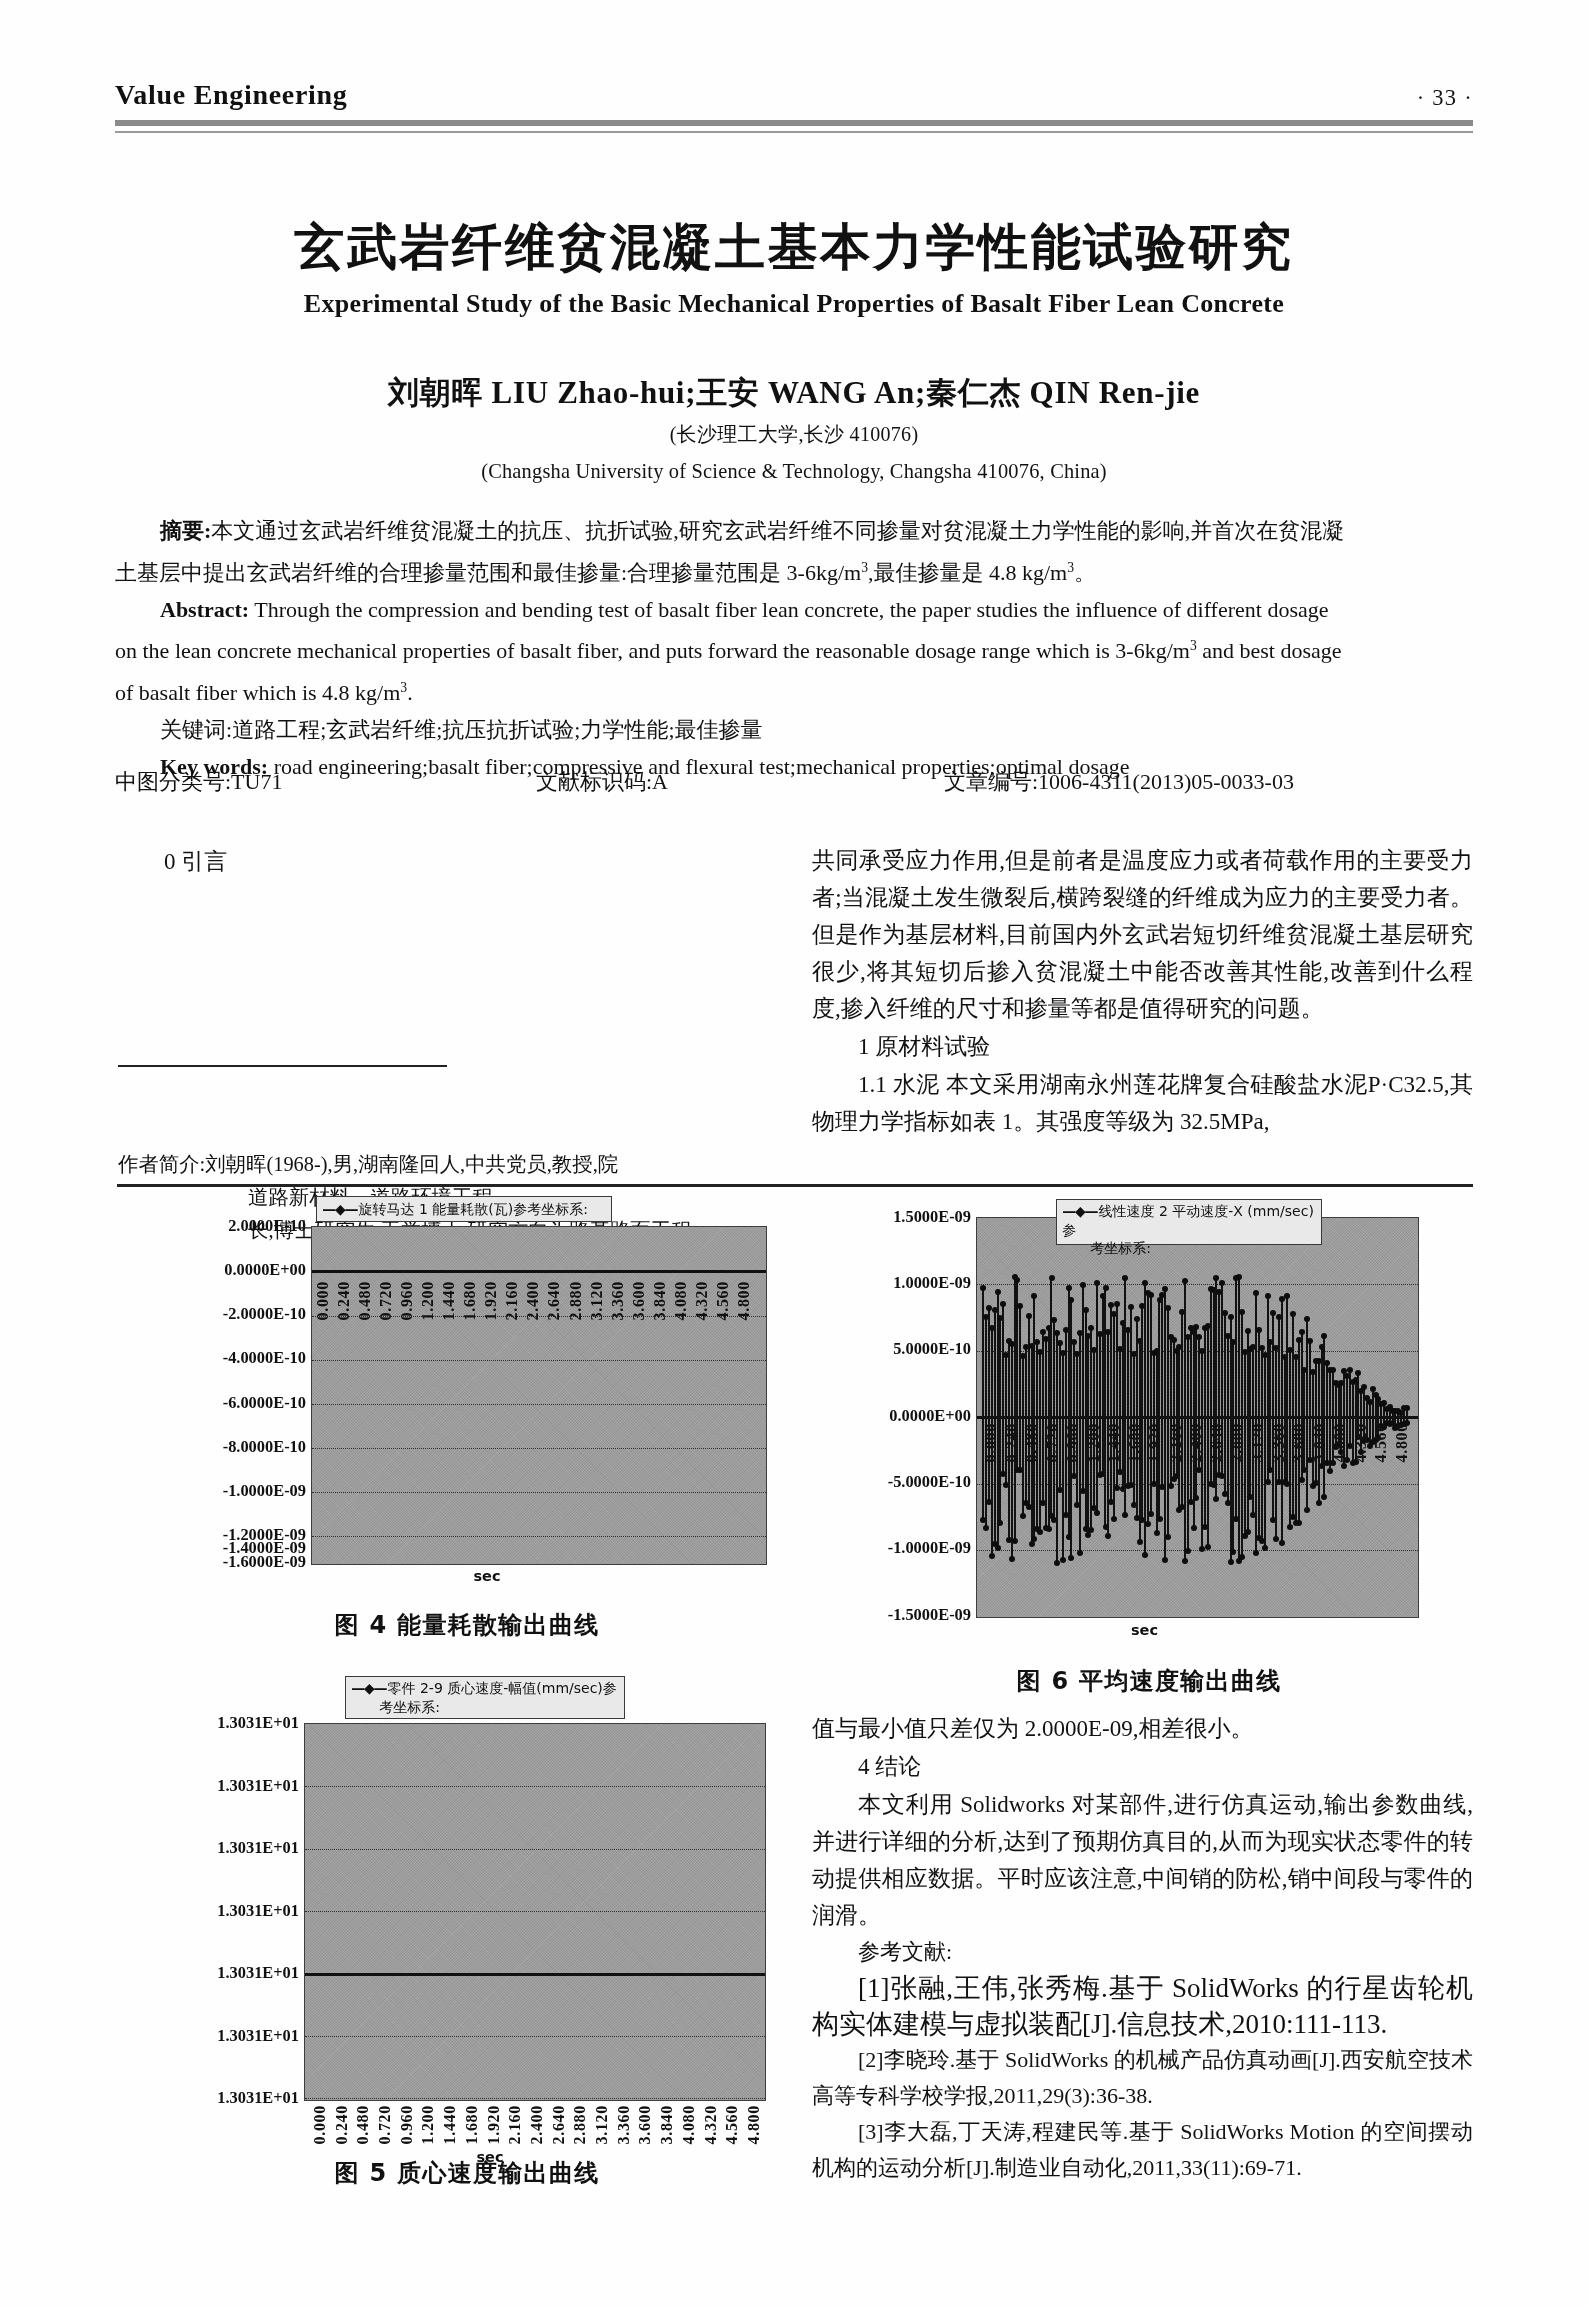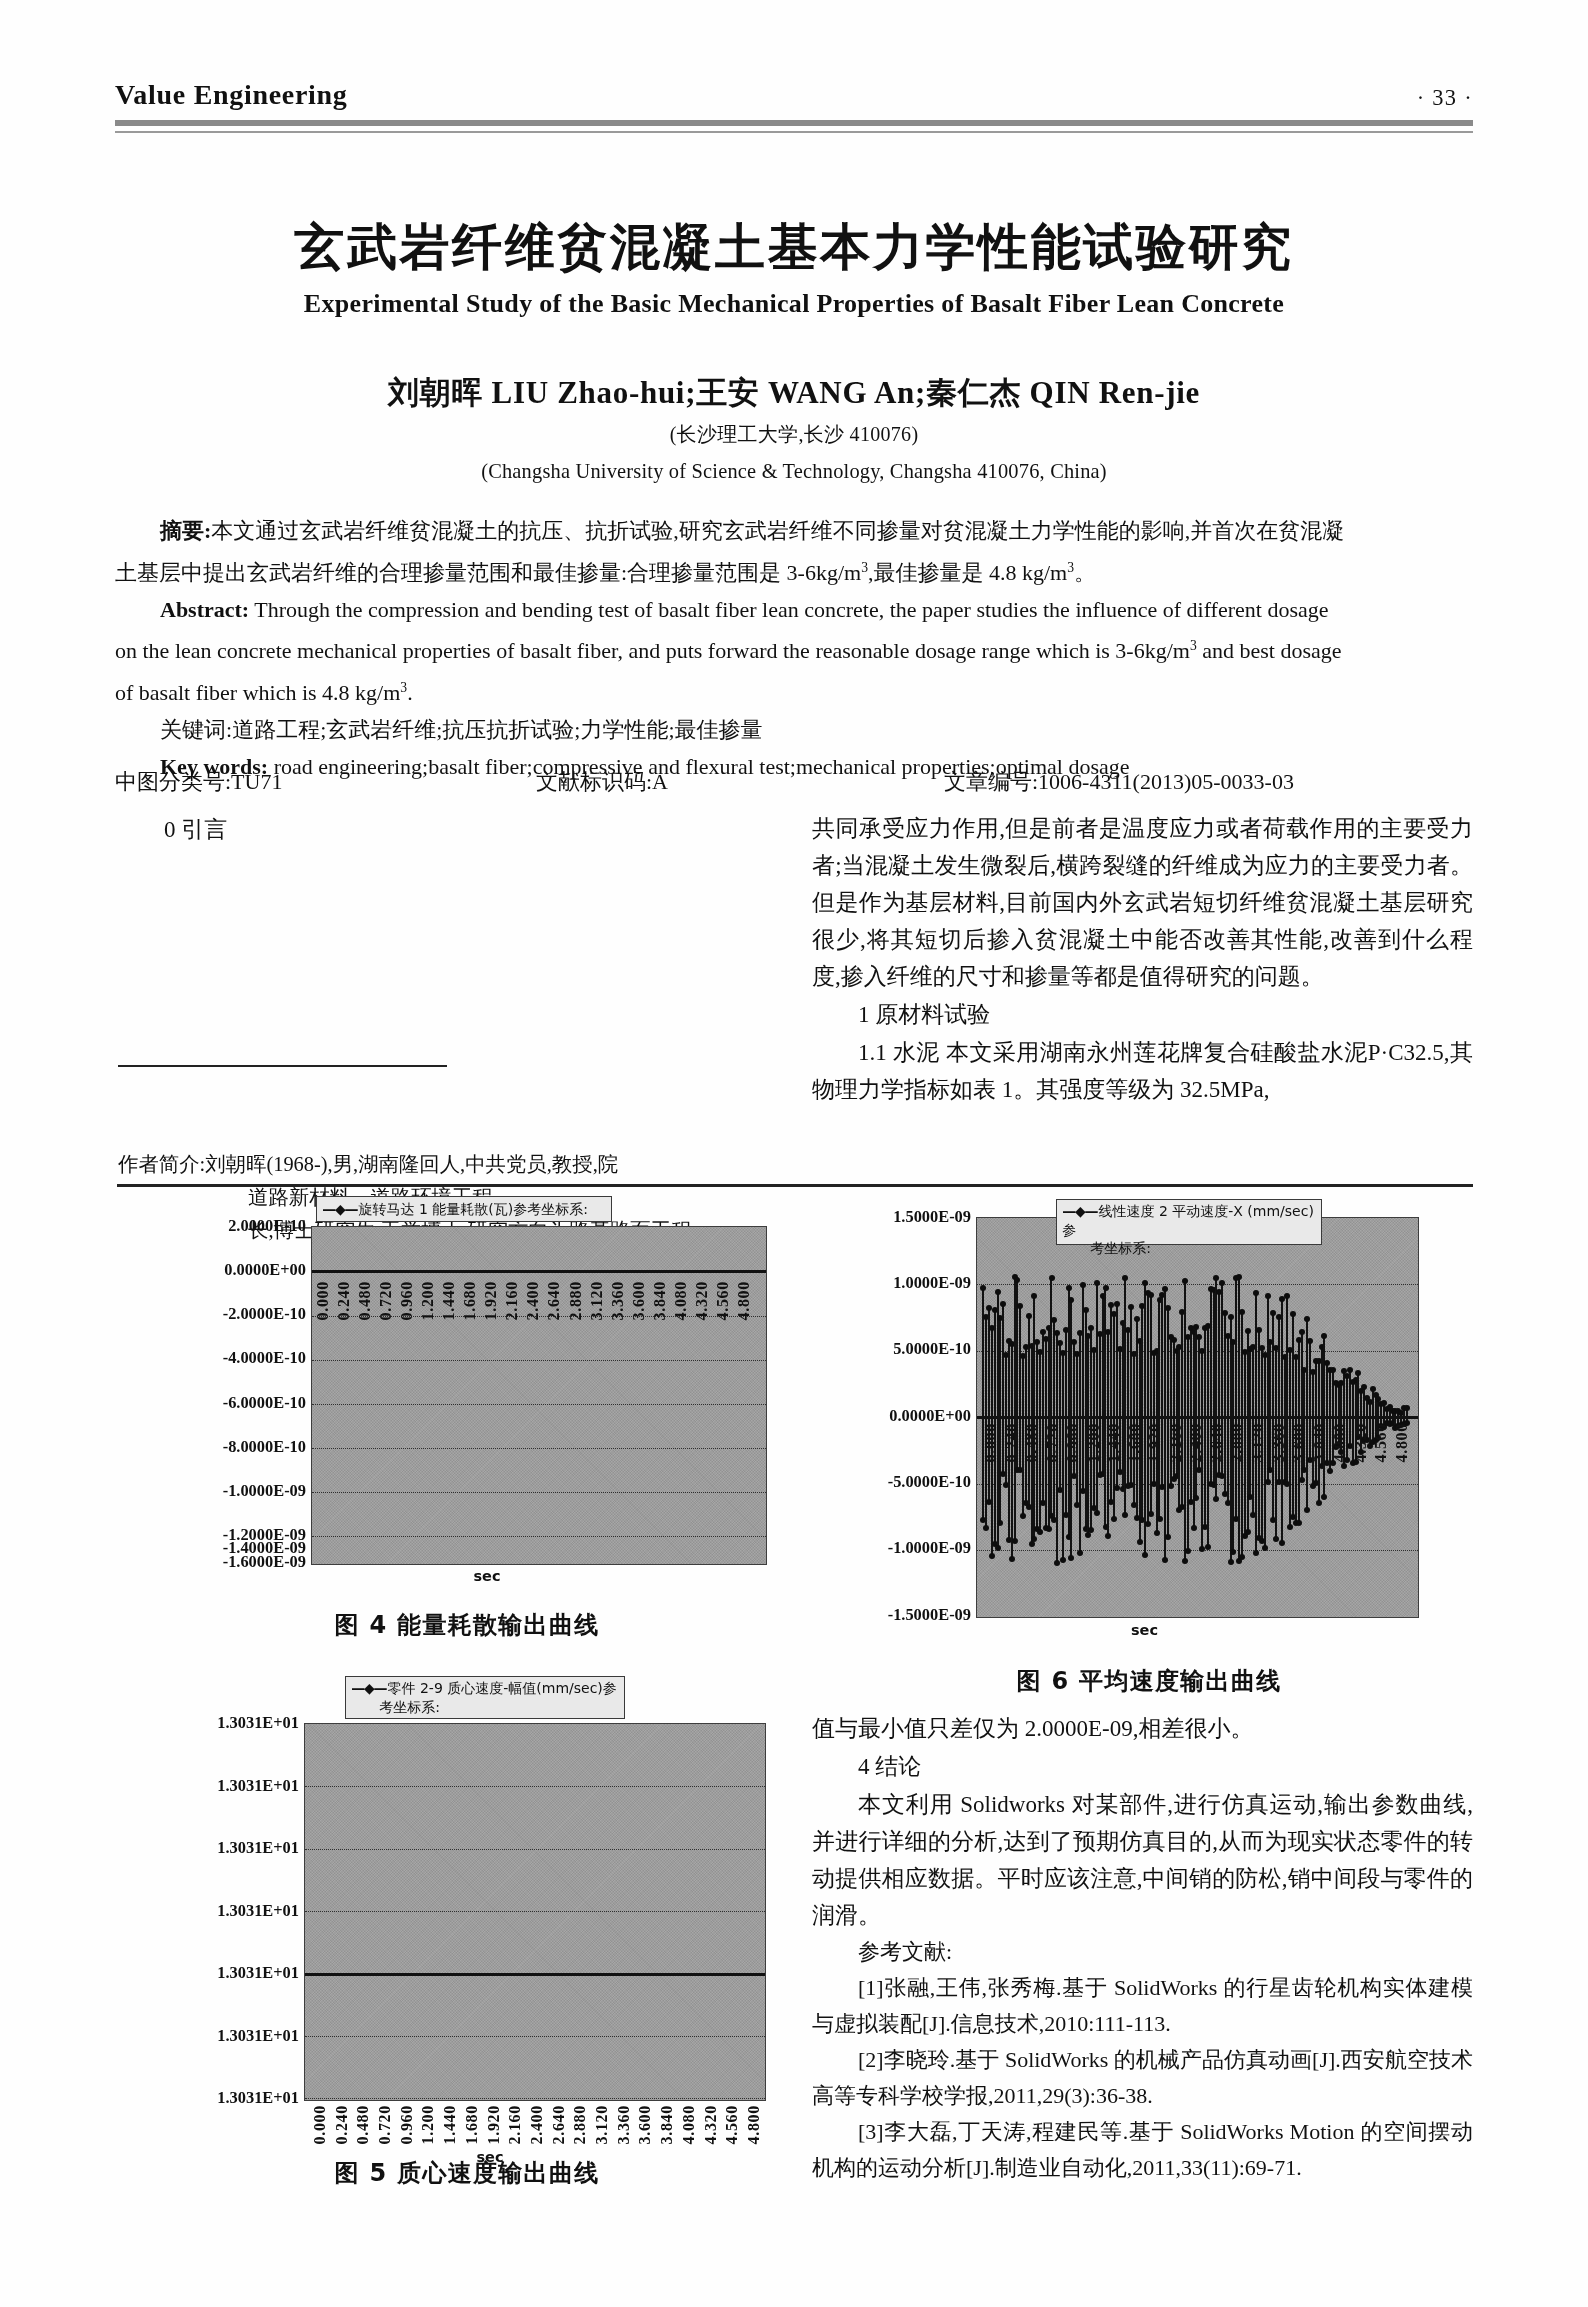--- a/index.html
+++ b/index.html
@@ -65,21 +65,21 @@
   .codes{
     position:absolute;left:115px;top:767px;width:1358px;
     font-size:22px;display:flex;
   }
   .codes .c1{width:421px;}
   .codes .c2{width:408px;}
   .codes .c3{flex:1;}
 
   
   .col{
-    position:absolute;top:810px;width:658px;
+    position:absolute;top:842px;width:658px;
     font-size:23px;line-height:37px;text-align:justify;
   }
   .col.left{left:118px;}
   .col.right{left:812px;width:661px;}
   .col p{margin:0;}
   .sechead{font-size:23px;line-height:39px;}
   .ind1{text-indent:46px;}
 
   
   .fnrule{
@@ -974,20 +974,20 @@
       <div class="secunit" style="left:99px;top:426px;width:441px;">sec</div>
     </div>
     <div class="figcap" style="margin-top:9.2px;">图 6  平均速度输出曲线</div>
   </div>
 
   <div class="col right" style="top:1710px;">
     <p>值与最小值只差仅为 2.0000E-09,相差很小。</p>
     <p class="sechead ind1">4  结论</p>
     <p class="ind1">本文利用 Solidworks 对某部件,进行仿真运动,输出参数曲线,并进行详细的分析,达到了预期仿真目的,从而为现实状态零件的转动提供相应数据。平时应该注意,中间销的防松,销中间段与零件的润滑。</p>
     <p class="ind1" style="font-size:22px;line-height:36px;">参考文献:</p>
-    <p class="ind1" style="font-size:22px;line-height:36px;font-family:Liberation Serif, serif;">[1]张融,王伟,张秀梅.基于 SolidWorks 的行星齿轮机构实体建模与虚拟装配[J].信息技术,2010:111-113.</p>
+    <p class="ind1" style="font-size:27px;line-height:36px;font-family:Liberation Serif, serif;">[1]张融,王伟,张秀梅.基于 SolidWorks 的行星齿轮机构实体建模与虚拟装配[J].信息技术,2010:111-113.</p>
     <p class="ind1" style="font-size:22px;line-height:36px;">[2]李晓玲.基于 SolidWorks 的机械产品仿真动画[J].西安航空技术高等专科学校学报,2011,29(3):36-38.</p>
     <p class="ind1" style="font-size:22px;line-height:36px;">[3]李大磊,丁天涛,程建民等.基于 SolidWorks Motion 的空间摆动机构的运动分析[J].制造业自动化,2011,33(11):69-71.</p>
   </div>
 
 
 </div>
 
 
 </body></html>

